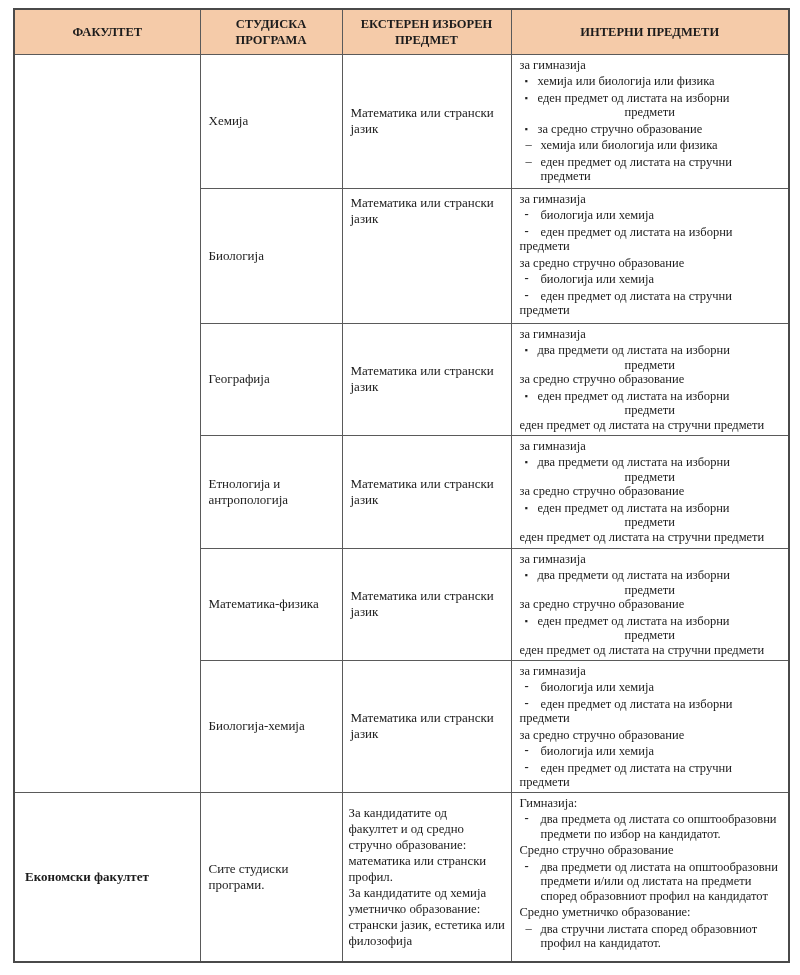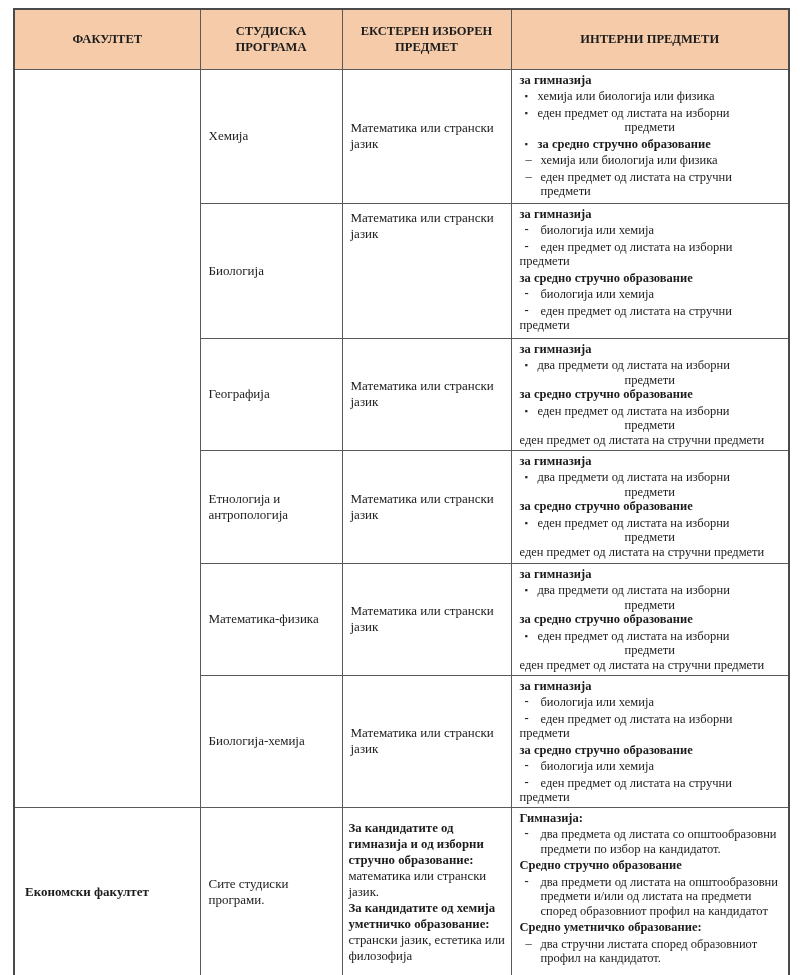--- a/index.html
+++ b/index.html
@@ -29,21 +29,21 @@
   }
   td.internal {
     vertical-align:top; font-size:12.5px; padding:3px 3px 2px 3px;
   }
   td.faculty {
     font-weight:bold; font-size:13px; padding:2px 6px 2px 10px;margin-top:48px;
   }
   td.extern7 { font-size:12.8px; padding:2px 4px 2px 6px;margin-left:45px; }
   .ln { position:relative; line-height:14.5px; padding-left:5px; }
   .it { margin-top:2px; }
-  .b  { font-weight:bold; }
+  .b  { font-weight:normal; }
   
   .sq { padding-left:23px; }
   .sq::before { content:"▪"; position:absolute; left:10px; top:0; font-size:9px; }
   
   .dash { padding-left:26px; }
   .dash::before { content:"–"; position:absolute; left:11px; top:-1px; }
   
   .dashb { padding-left:26px; }
   .dashb::before { content:"-"; position:absolute; left:10px; top:-1px; font-weight:bold; }
   
@@ -58,21 +58,21 @@
 
 <div class="page">
 <table class="tbl">
   <colgroup>
     <col style="width:186px">
         <col style="width:142px">
         <col style="width:169px">
         <col style="width:278px">
   </colgroup>
   <thead>
-    <tr style="height:60px">
+    <tr style="height:45px">
       <th>ФАКУЛТЕТ</th>
       <th>СТУДИСКА ПРОГРАМА</th>
       <th>ЕКСТЕРЕН ИЗБОРЕН ПРЕДМЕТ</th>
       <th>ИНТЕРНИ ПРЕДМЕТИ</th>
     </tr>
   </thead>
   <tbody>
 
     <tr style="height:134px">
       <td class="faculty" rowspan="6"></td>
@@ -160,24 +160,24 @@
         <div class="ln it dashb">еден предмет од листата на стручни</div>
         <div class="ln cl">предмети</div>
       </td>
     </tr>
 
     <tr style="height:170px">
       <td class="faculty">Економски факултет</td>
       <td class="program">Сите студиски програми.</td>
       <td class="extern7">
         <div class="xln b">За кандидатите од</div>
-        <div class="xln b">гимназија и од изборни</div>
+        <div class="xln b">факултет и од средно</div>
         <div class="xln b">стручно образование:</div>
         <div class="xln">математика или странски</div>
-        <div class="xln">јазик.</div>
+        <div class="xln">профил.</div>
         <div class="xln b">За кандидатите од хемија</div>
         <div class="xln b">уметничко образование:</div>
         <div class="xln">странски јазик, естетика или</div>
         <div class="xln">филозофија</div>
       </td>
       <td class="internal">
         <div class="ln b">Гимназија:</div>
         <div class="ln it dashb">два предмета од листата со општообразовни</div>
         <div class="ln ci">предмети по избор на кандидатот.</div>
         <div class="ln it b">Средно стручно образование</div>

